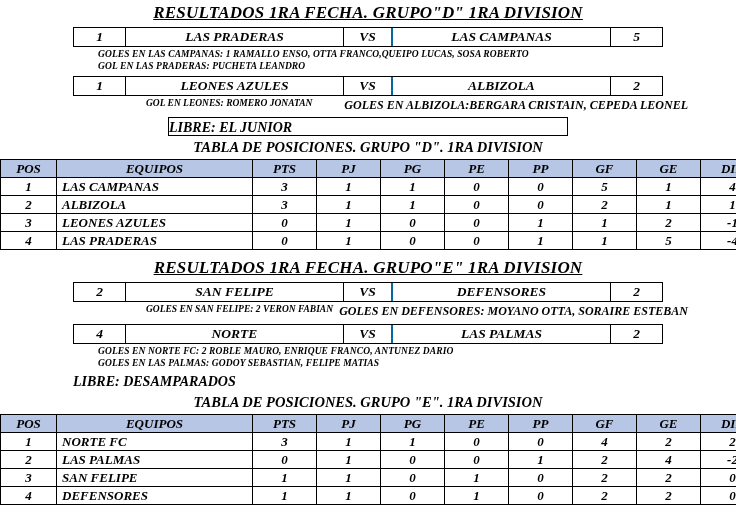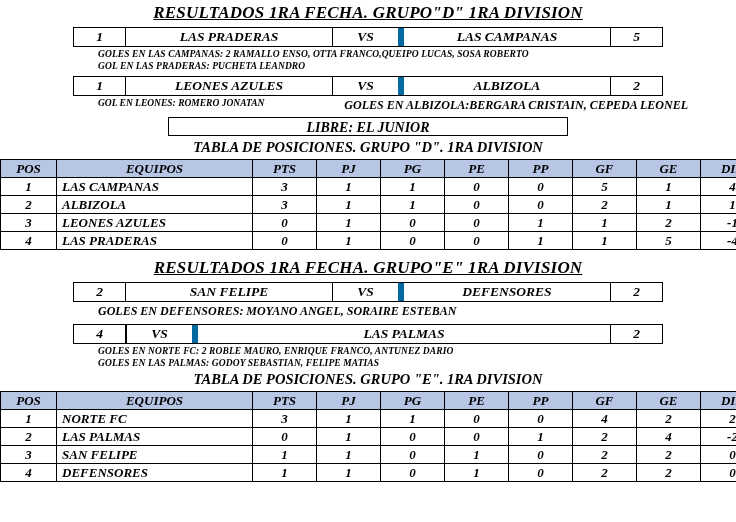--- a/index.html
+++ b/index.html
@@ -63,23 +63,23 @@
     border-right: 1px solid #000;
   }
   .m-score.right {
     border-right: none;
     border-left: 1px solid #000;
   }
   .m-team {
     flex: 1;
   }
   .m-vs {
-    width: 72px;
+    width: 50px;
     border-left: 1px solid #000;
-    border-right: 6px solid #0369a1;
+    border-right: 2px solid #0369a1;
   }
 
   .goal-line {
     font-style: italic;
     font-weight: bold;
     font-size: 9.5px;
     margin: 2px 0 0 98px;
     letter-spacing: 0.1px;
     white-space: nowrap;
   }
@@ -87,34 +87,34 @@
     display: flex;
     margin: 2px 0 0 98px;
     width: 590px;
   }
   .goal-split .g-left {
     width: 290px;
     font-style: italic;
     font-weight: bold;
     font-size: 9.5px;
     white-space: nowrap;
+    margin-left: 48px;
   }
   .goal-split .g-right {
     font-style: italic;
     font-weight: bold;
     font-size: 12px;
     white-space: nowrap;
   }
 
   
   .libre {
     width: 400px;
     margin: 4px auto 2px auto;
     border: 1px solid #000;
-    text-align: center;
     font-style: italic;
     font-weight: bold;
     font-size: 14px;
     height: 19px;
     line-height: 19px;
     box-sizing: border-box;
   }
   .libre.noborder {
     border: none;
     width: 590px;
@@ -157,21 +157,21 @@
 
   <div class="section-title">RESULTADOS 1RA FECHA. GRUPO"D" 1RA DIVISION</div>
 
   <div class="match">
     <div class="m-score">1</div>
     <div class="m-team">LAS PRADERAS</div>
     <div class="m-vs">VS</div>
     <div class="m-team">LAS CAMPANAS</div>
     <div class="m-score right">5</div>
   </div>
-  <div class="goal-line">GOLES EN LAS CAMPANAS: 2 RAMALLO ENSO, OTTA FRANCO,QUEIPO LUCAS, SOSA ROBERTO</div>
+  <div class="goal-line">GOLES EN LAS CAMPANAS: 1 RAMALLO ENSO, OTTA FRANCO,QUEIPO LUCAS, SOSA ROBERTO</div>
   <div class="goal-line">GOL EN LAS PRADERAS: PUCHETA LEANDRO</div>
 
   <div class="match" style="margin-top:5px;">
     <div class="m-score">1</div>
     <div class="m-team">LEONES AZULES</div>
     <div class="m-vs">VS</div>
     <div class="m-team">ALBIZOLA</div>
     <div class="m-score right">2</div>
   </div>
   <div class="goal-split">
@@ -265,32 +265,35 @@
   <div class="section-title" style="margin-top:8px;">RESULTADOS 1RA FECHA. GRUPO"E" 1RA DIVISION</div>
 
   <div class="match">
     <div class="m-score">2</div>
     <div class="m-team">SAN FELIPE</div>
     <div class="m-vs">VS</div>
     <div class="m-team">DEFENSORES</div>
     <div class="m-score right">2</div>
   </div>
   <div class="goal-split">
-    <div class="g-right">GOLES EN DEFENSORES: MOYANO ANGEL, SORAIRE ESTEBAN</div>
+    <div class="g-left">GOLES EN SAN FELIPE: 2 VERON FABIAN</div>
+    <div class="g-right">GOLES EN DEFENSORES: MOYANO OTTA, SORAIRE ESTEBAN</div>
   </div>
 
   <div class="match" style="margin-top:5px;">
     <div class="m-score">4</div>
+    <div class="m-team">NORTE</div>
     <div class="m-vs">VS</div>
     <div class="m-team">LAS PALMAS</div>
     <div class="m-score right">2</div>
   </div>
   <div class="goal-line">GOLES EN NORTE FC: 2 ROBLE MAURO, ENRIQUE FRANCO, ANTUNEZ DARIO</div>
   <div class="goal-line">GOLES EN LAS PALMAS: GODOY SEBASTIAN, FELIPE MATIAS</div>
 
+  <div class="libre noborder">LIBRE: DESAMPARADOS</div>
 
   <div class="table-title">TABLA DE POSICIONES. GRUPO "E". 1RA DIVISION</div>
 
   <table class="standings">
     <colgroup>
       <col class="c-pos">
         <col class="c-team">
         <col class="c-num">
         <col class="c-num">
         <col class="c-num">

